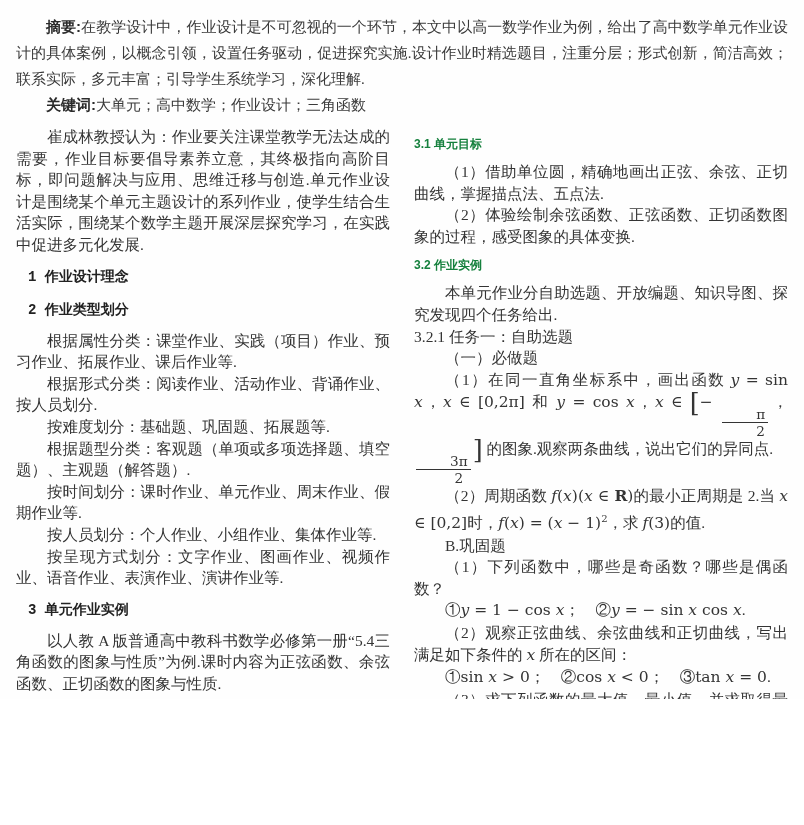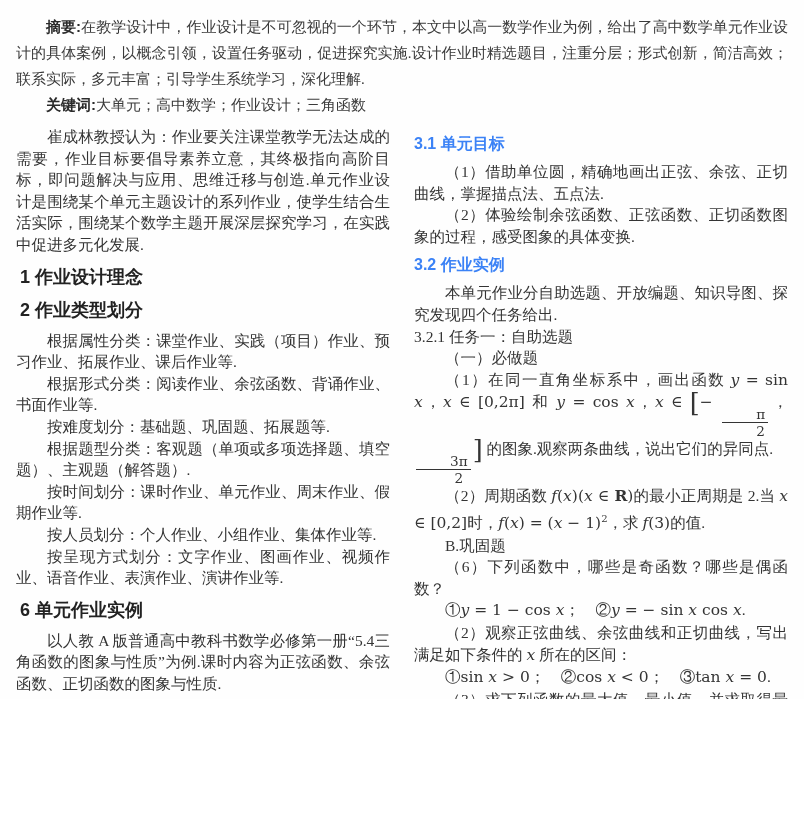--- a/index.html
+++ b/index.html
@@ -12,26 +12,26 @@
   
   .abstract { font-size:15px; line-height:26px; text-align:justify; color:#3a3a3a; }
   .abstract p { margin:0; text-indent:2em; }
   .hd-label { font-family:"Liberation Sans", sans-serif; font-weight:bold; color:#2b2b2b; }
   
   .columns { display:flex; gap:24px; margin-top:8px; }
   .col { flex:1 1 0; font-size:15.5px; line-height:21.6px; text-align:justify; color:#343434; min-width:0; }
   .para { margin:0; text-indent:2em; }
   .para.no-indent { text-indent:0; }
   .sec-h {
-    font-family:Liberation Sans, sans-serif; font-weight:bold;
-    font-size:18px; color:#222222; margin:9px 0 8px 4px; text-indent:0; line-height:24px;
+    font-family:Liberation Mono, monospace; font-weight:bold;
+    font-size:14px; color:#222222; margin:9px 0 8px 12px; text-indent:0; line-height:24px;
   }
   .sub-h {
     font-family:"Liberation Sans", sans-serif; font-weight:bold;
-    font-size:16px; color:#3b82f6; margin:7px 0 6px 0; text-indent:0; line-height:22px;
+    font-size:12px; color:#15803d; margin:7px 0 6px 0; text-indent:0; line-height:22px;
   }
   .footnote-rule { border:none; border-top:1.5px solid #4a4a4a; width:98%; margin:12px 0 0 0; height:0; }
   
   .seg-r { font-family:"DejaVu Serif", serif; }
   .seg-i { font-family:"DejaVu Serif", serif; font-style:italic; }
   .seg-b { font-family:"DejaVu Serif", serif; font-weight:bold; }
   sup.seg-sup { font-family:"DejaVu Serif", serif; font-size:0.65em; }
   .bigbr { font-family:"DejaVu Serif", serif; font-size:165%; vertical-align:-0.18em; line-height:1; font-weight:400; }
   .frac {
     display:inline-flex; flex-direction:column; align-items:center;
@@ -50,48 +50,48 @@
     <p><span class="hd-label">摘要:</span><span>在教学设计中，作业设计是不可忽视的一个环节，本文中以高一数学作业为例，给出了高中数学单元作业设计的具体案例，以概念引领，设置任务驱动，促进探究实施.设计作业时精选题目，注重分层；形式创新，简洁高效；联系实际，多元丰富；引导学生系统学习，深化理解.</span></p>
     <p><span class="hd-label">关键词:</span><span>大单元；高中数学；作业设计；三角函数</span></p>
   </div>
 
   <div class="columns">
     <div class="col" id="left-col">
         <p class="para">崔成林教授认为：作业要关注课堂教学无法达成的需要，作业目标要倡导素养立意，其终极指向高阶目标，即问题解决与应用、思维迁移与创造.单元作业设计是围绕某个单元主题设计的系列作业，使学生结合生活实际，围绕某个数学主题开展深层探究学习，在实践中促进多元化发展.</p>
         <div class="sec-h">1 作业设计理念</div>
         <div class="sec-h">2 作业类型划分</div>
         <p class="para">根据属性分类：课堂作业、实践（项目）作业、预习作业、拓展作业、课后作业等.</p>
-        <p class="para">根据形式分类：阅读作业、余弦函数、背诵作业、书面作业等.</p>
+        <p class="para">根据形式分类：阅读作业、活动作业、背诵作业、按人员划分.</p>
         <p class="para">按难度划分：基础题、巩固题、拓展题等.</p>
         <p class="para">根据题型分类：客观题（单项或多项选择题、填空题）、主观题（解答题）.</p>
         <p class="para">按时间划分：课时作业、单元作业、周末作业、假期作业等.</p>
         <p class="para">按人员划分：个人作业、小组作业、集体作业等.</p>
         <p class="para">按呈现方式划分：文字作业、图画作业、视频作业、语音作业、表演作业、演讲作业等.</p>
-        <div class="sec-h">6 单元作业实例</div>
+        <div class="sec-h">3 单元作业实例</div>
         <p class="para">以人教 A 版普通高中教科书数学必修第一册“5.4三角函数的图象与性质”为例.课时内容为正弦函数、余弦函数、正切函数的图象与性质.</p>
         <div class="footnote-rule"></div>
       </div>
     <div class="col" id="right-col">
         <div class="sub-h">3.1 单元目标</div>
         <p class="para">（1）借助单位圆，精确地画出正弦、余弦、正切曲线，掌握描点法、五点法.</p>
         <p class="para">（2）体验绘制余弦函数、正弦函数、正切函数图象的过程，感受图象的具体变换.</p>
         <div class="sub-h">3.2 作业实例</div>
         <p class="para">本单元作业分自助选题、开放编题、知识导图、探究发现四个任务给出.</p>
         <p class="para no-indent">3.2.1 任务一：自助选题</p>
         <p class="para">（一）必做题</p>
         <p class="para"><span class="seg-t">（1）在同一直角坐标系中，画出函数 </span><span class="seg-i">y</span><span class="seg-r"> = sin </span><span class="seg-i">x</span><span class="seg-t">，</span><span class="seg-i">x</span><span class="seg-r"> ∈ [0,2π] </span><span class="seg-t">和 </span><span class="seg-i">y</span><span class="seg-r"> = cos </span><span class="seg-i">x</span><span class="seg-t">，</span><span class="seg-i">x</span><span class="seg-r"> ∈ </span><span class="bigbr">[</span><span class="seg-r">− </span><span class="frac">
             <span class="num">π</span>
             <span class="den">2</span>
           </span><span class="seg-r">，</span><span class="frac">
             <span class="num">3π</span>
             <span class="den">2</span>
           </span><span class="bigbr">]</span><span class="seg-t"> 的图象.观察两条曲线，说出它们的异同点.</span></p>
         <p class="para"><span class="seg-t">（2）周期函数 </span><span class="seg-i">f</span><span class="seg-r">(</span><span class="seg-i">x</span><span class="seg-r">)(</span><span class="seg-i">x</span><span class="seg-r"> ∈ </span><span class="seg-b">R</span><span class="seg-r">)</span><span class="seg-t">的最小正周期是 2.当 </span><span class="seg-i">x</span><span class="seg-r"> ∈ [0,2]</span><span class="seg-t">时，</span><span class="seg-i">f</span><span class="seg-r">(</span><span class="seg-i">x</span><span class="seg-r">) = (</span><span class="seg-i">x</span><span class="seg-r"> − 1)</span><sup class="seg-sup">2</sup><span class="seg-t">，求 </span><span class="seg-i">f</span><span class="seg-r">(3)</span><span class="seg-t">的值.</span></p>
         <p class="para">B.巩固题</p>
-        <p class="para">（6）下列函数中，哪些是奇函数？哪些是偶函数？</p>
+        <p class="para">（1）下列函数中，哪些是奇函数？哪些是偶函数？</p>
         <p class="para"><span class="seg-t">①</span><span class="seg-i">y</span><span class="seg-r"> = 1 − cos </span><span class="seg-i">x</span><span class="seg-t">；　</span><span class="seg-t">②</span><span class="seg-i">y</span><span class="seg-r"> = − sin </span><span class="seg-i">x</span><span class="seg-r"> cos </span><span class="seg-i">x</span><span class="seg-t">.</span></p>
         <p class="para"><span class="seg-t">（2）观察正弦曲线、余弦曲线和正切曲线，写出满足如下条件的 </span><span class="seg-i">x</span><span class="seg-t"> 所在的区间：</span></p>
         <p class="para"><span class="seg-t">①</span><span class="seg-r">sin </span><span class="seg-i">x</span><span class="seg-r"> &gt; 0</span><span class="seg-t">；　</span><span class="seg-t">②</span><span class="seg-r">cos </span><span class="seg-i">x</span><span class="seg-r"> &lt; 0</span><span class="seg-t">；　</span><span class="seg-t">③</span><span class="seg-r">tan </span><span class="seg-i">x</span><span class="seg-r"> = 0</span><span class="seg-t">.</span></p>
         <p class="para">（3）求下列函数的最大值、最小值，并求取得最值时自变量的集合.</p>
         <p class="para"><span class="seg-t">①</span><span class="seg-i">y</span><span class="seg-r"> = 2sin </span><span class="seg-i">x</span><span class="seg-t">，</span><span class="seg-i">x</span><span class="seg-r"> ∈ </span><span class="seg-b">R</span><span class="seg-t">；</span></p>
       </div>
   </div>
 
 </div>
 

